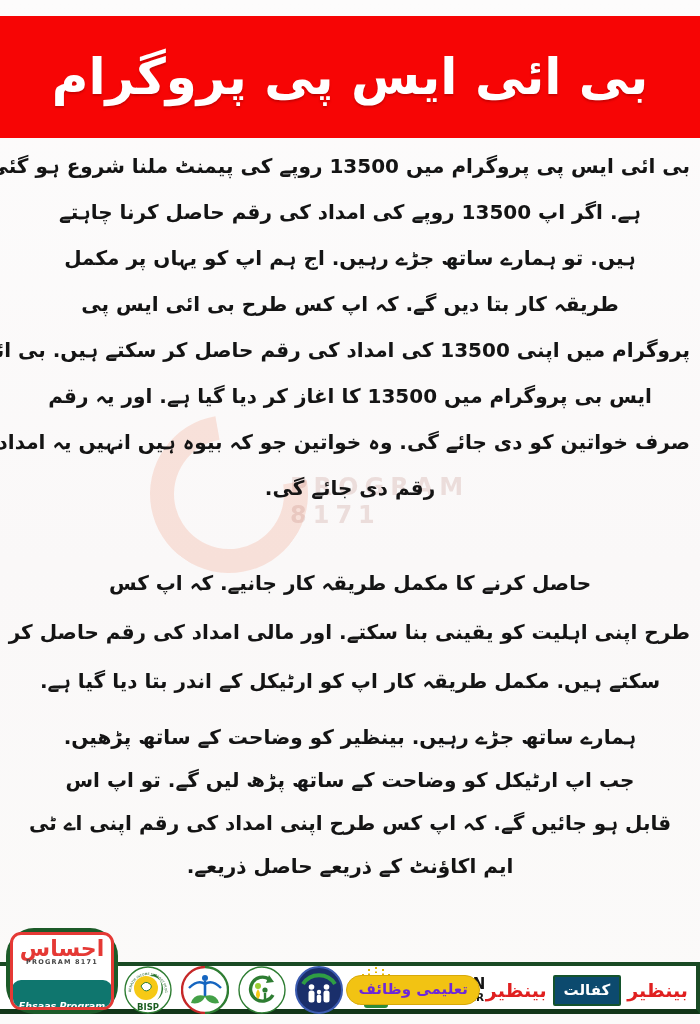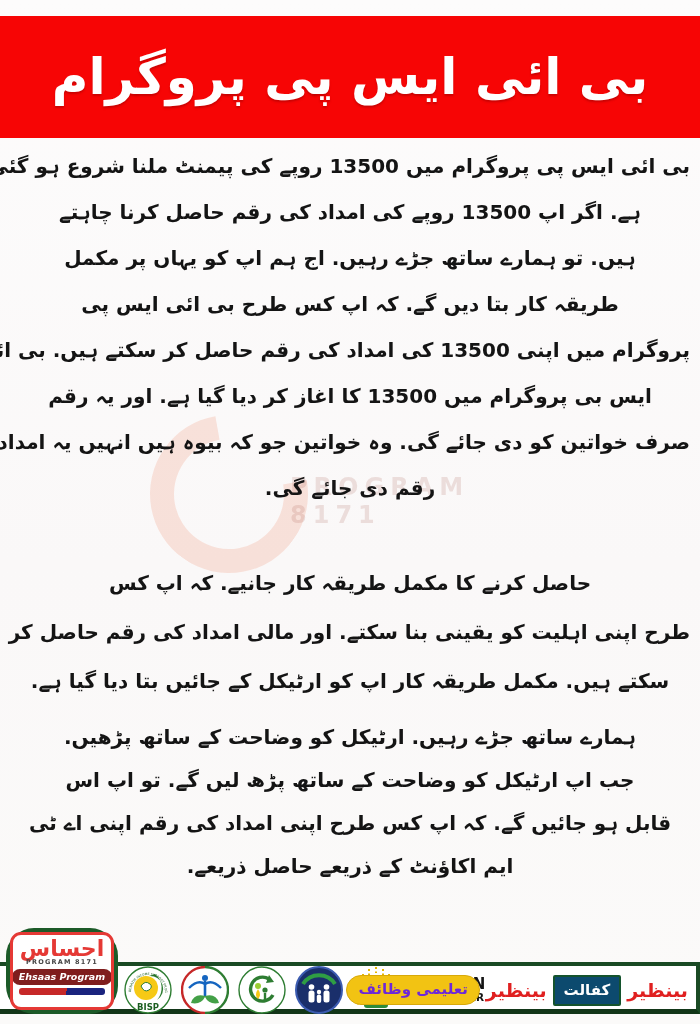--- a/index.html
+++ b/index.html
@@ -73,22 +73,22 @@
     background:#1c5a28; border-radius:28px; padding:4px; box-sizing:border-box; z-index:5;
   }
   .ehsaas-inner{
     width:100%; height:100%; background:#ffffff; border:3px solid #e53935;
     border-radius:11px; box-sizing:border-box; display:flex; flex-direction:column;
     align-items:center; justify-content:flex-start; overflow:hidden;
   }
   .ehsaas-urdu{color:#e53935; font-size:22px; font-weight:bold; line-height:1.05; margin-top:2px; direction:rtl;}
   .ehsaas-program-line{font-size:6.5px; font-weight:bold; color:#444; letter-spacing:1.2px; margin-top:-2px;}
   .ehsaas-pill{
-    background:#7f1d1d; color:#fff; font-size:9.5px; font-weight:bold; font-style:italic;
-    border-radius:9px; padding:2px 7px 3px; margin-top:3px; white-space:nowrap;
+    background:#0f766e; color:#fff; font-size:9.5px; font-weight:bold; font-style:italic;
+    border-radius:9px; padding:20px 7px 3px; margin-top:14px; white-space:nowrap;
   }
   .ehsaas-ribbon{
     width:86px; height:7px; margin-top:3px; border-radius:3px;
     background:linear-gradient(100deg,#c62828 0 55%,#1a237e 55% 100%);
   }
 </style>
 </head>
 <body>
 
 <div class="page">
@@ -109,24 +109,24 @@
       <div class="line">ہیں. تو ہمارے ساتھ جڑے رہیں. اج ہم اپ کو یہاں پر مکمل</div>
       <div class="line">طریقہ کار بتا دیں گے. کہ اپ کس طرح بی ائی ایس پی</div>
       <div class="line">پروگرام میں اپنی 13500 کی امداد کی رقم حاصل کر سکتے ہیں. بی ائی</div>
       <div class="line">ایس بی پروگرام میں 13500 کا اغاز کر دیا گیا ہے. اور یہ رقم</div>
       <div class="line">صرف خواتین کو دی جائے گی. وہ خواتین جو کہ بیوہ ہیں انہیں یہ امداد کی</div>
       <div class="line">رقم دی جائے گی.</div>
     </div>
     <div class="para para-2">
       <div class="line">حاصل کرنے کا مکمل طریقہ کار جانیے. کہ اپ کس</div>
       <div class="line">طرح اپنی اہلیت کو یقینی بنا سکتے. اور مالی امداد کی رقم حاصل کر</div>
-      <div class="line">سکتے ہیں. مکمل طریقہ کار اپ کو ارٹیکل کے جائیں بتا دیا گیا ہے.</div>
+      <div class="line">سکتے ہیں. مکمل طریقہ کار اپ کو ارٹیکل کے اندر بتا دیا گیا ہے.</div>
     </div>
     <div class="para para-3">
-      <div class="line">ہمارے ساتھ جڑے رہیں. ارٹیکل کو وضاحت کے ساتھ پڑھیں.</div>
+      <div class="line">ہمارے ساتھ جڑے رہیں. بینظیر کو وضاحت کے ساتھ پڑھیں.</div>
       <div class="line">جب اپ ارٹیکل کو وضاحت کے ساتھ پڑھ لیں گے. تو اپ اس</div>
       <div class="line">قابل ہو جائیں گے. کہ اپ کس طرح اپنی امداد کی رقم اپنی اے ٹی</div>
       <div class="line">ایم اکاؤنٹ کے ذریعے حاصل ذریعے.</div>
     </div>
   </div>
 
   <div class="footer-bar">
     <div class="logo-row">
 
       <svg class="logo-circle" viewBox="0 0 48 48">

